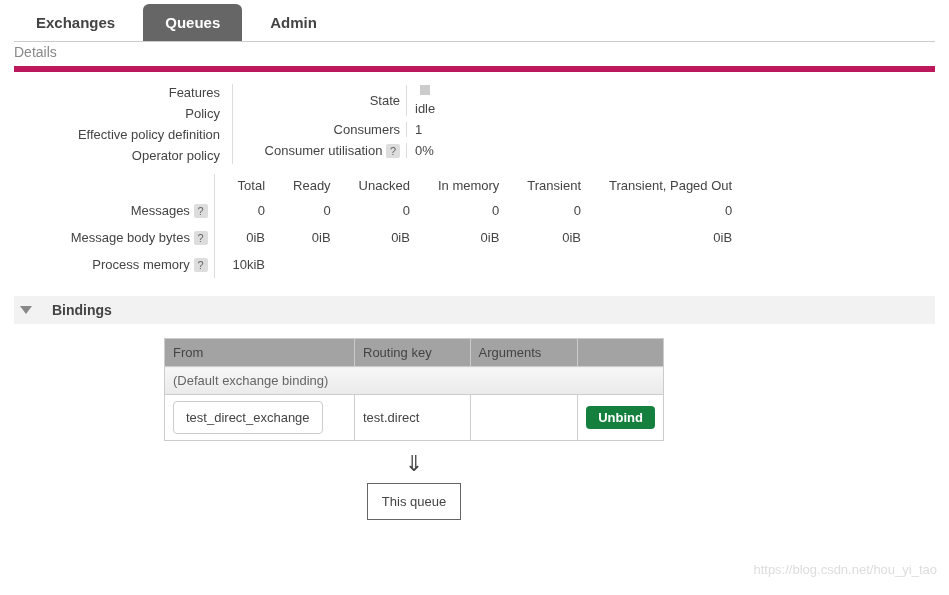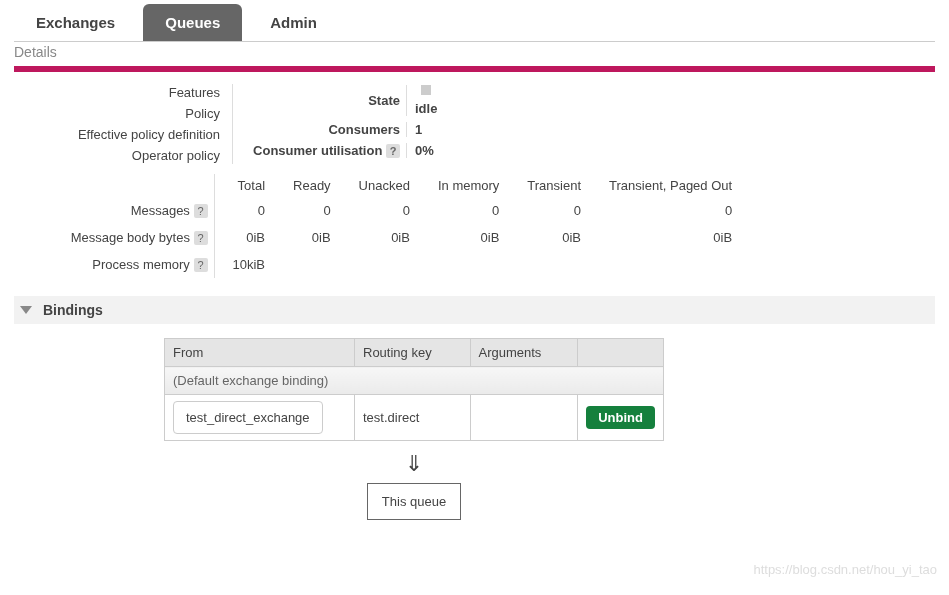--- a/index.html
+++ b/index.html
@@ -47,21 +47,21 @@
     text-align: right;
   }
   .left-labels div { padding: 3px 4px; }
   .v-rule {
     width: 1px;
     background: #ddd;
     margin: 2px 8px 2px 8px;
     align-self: stretch;
   }
   .mid-block { flex: 0 0 300px; }
-  .kv-row { display: flex; padding: 3px 0; align-items: center; font-weight: bold; }
+  .kv-row { display: flex; padding: 3px 0; align-items: center; }
   .kv-label { width: 165px; text-align: right; padding-right: 6px; }
   .kv-val   { padding-left: 8px; display:flex; align-items:center; gap:6px;flex-direction:column; }
   .state-sq {
     display:inline-block; width:10px; height:10px; background:#ccc;
   }
   .help {
     display:inline-block; width:14px; height:14px; line-height:14px;
     background:#ddd; color:#666; font-size:11px; text-align:center;
     border-radius:2px; cursor:pointer;
   }
@@ -89,42 +89,42 @@
   }
   .rule-cell {
     border-left: 1px solid #ddd;
     padding: 0 2px !important;
   }
   
   .bindings-hdr {
     margin-top: 18px;
     background: #f2f2f2;
     padding: 6px 6px;
-    display:flex; align-items:center; gap:11px;
+    display:flex; align-items:center; gap:20px;
     font-size: 14px;
   }
   .tri {
     display:inline-block; width:0; height:0;
     border-left:6px solid transparent;
     border-right:6px solid transparent;
     border-top:8px solid #888;
   }
   
   .bindings-wrap { margin-top: 14px; margin-left: 150px; }
   table.bind {
     border-collapse: collapse;
     border: 1px solid #ccc;
     min-width: 500px;
   }
   table.bind th {
     text-align:left;
     font-weight:normal;
     padding: 6px 8px;
     border: 1px solid #ccc;
-    background:#e5e5e5;
+    background:#a3a3a3;
   }
   table.bind td {
     padding: 6px 8px;
     border: 1px solid #ccc;
     vertical-align: middle;
   }
   tr.default-row td {
     background: linear-gradient(#f7f7f7, #eaeaea);
     color:#666;
   }

